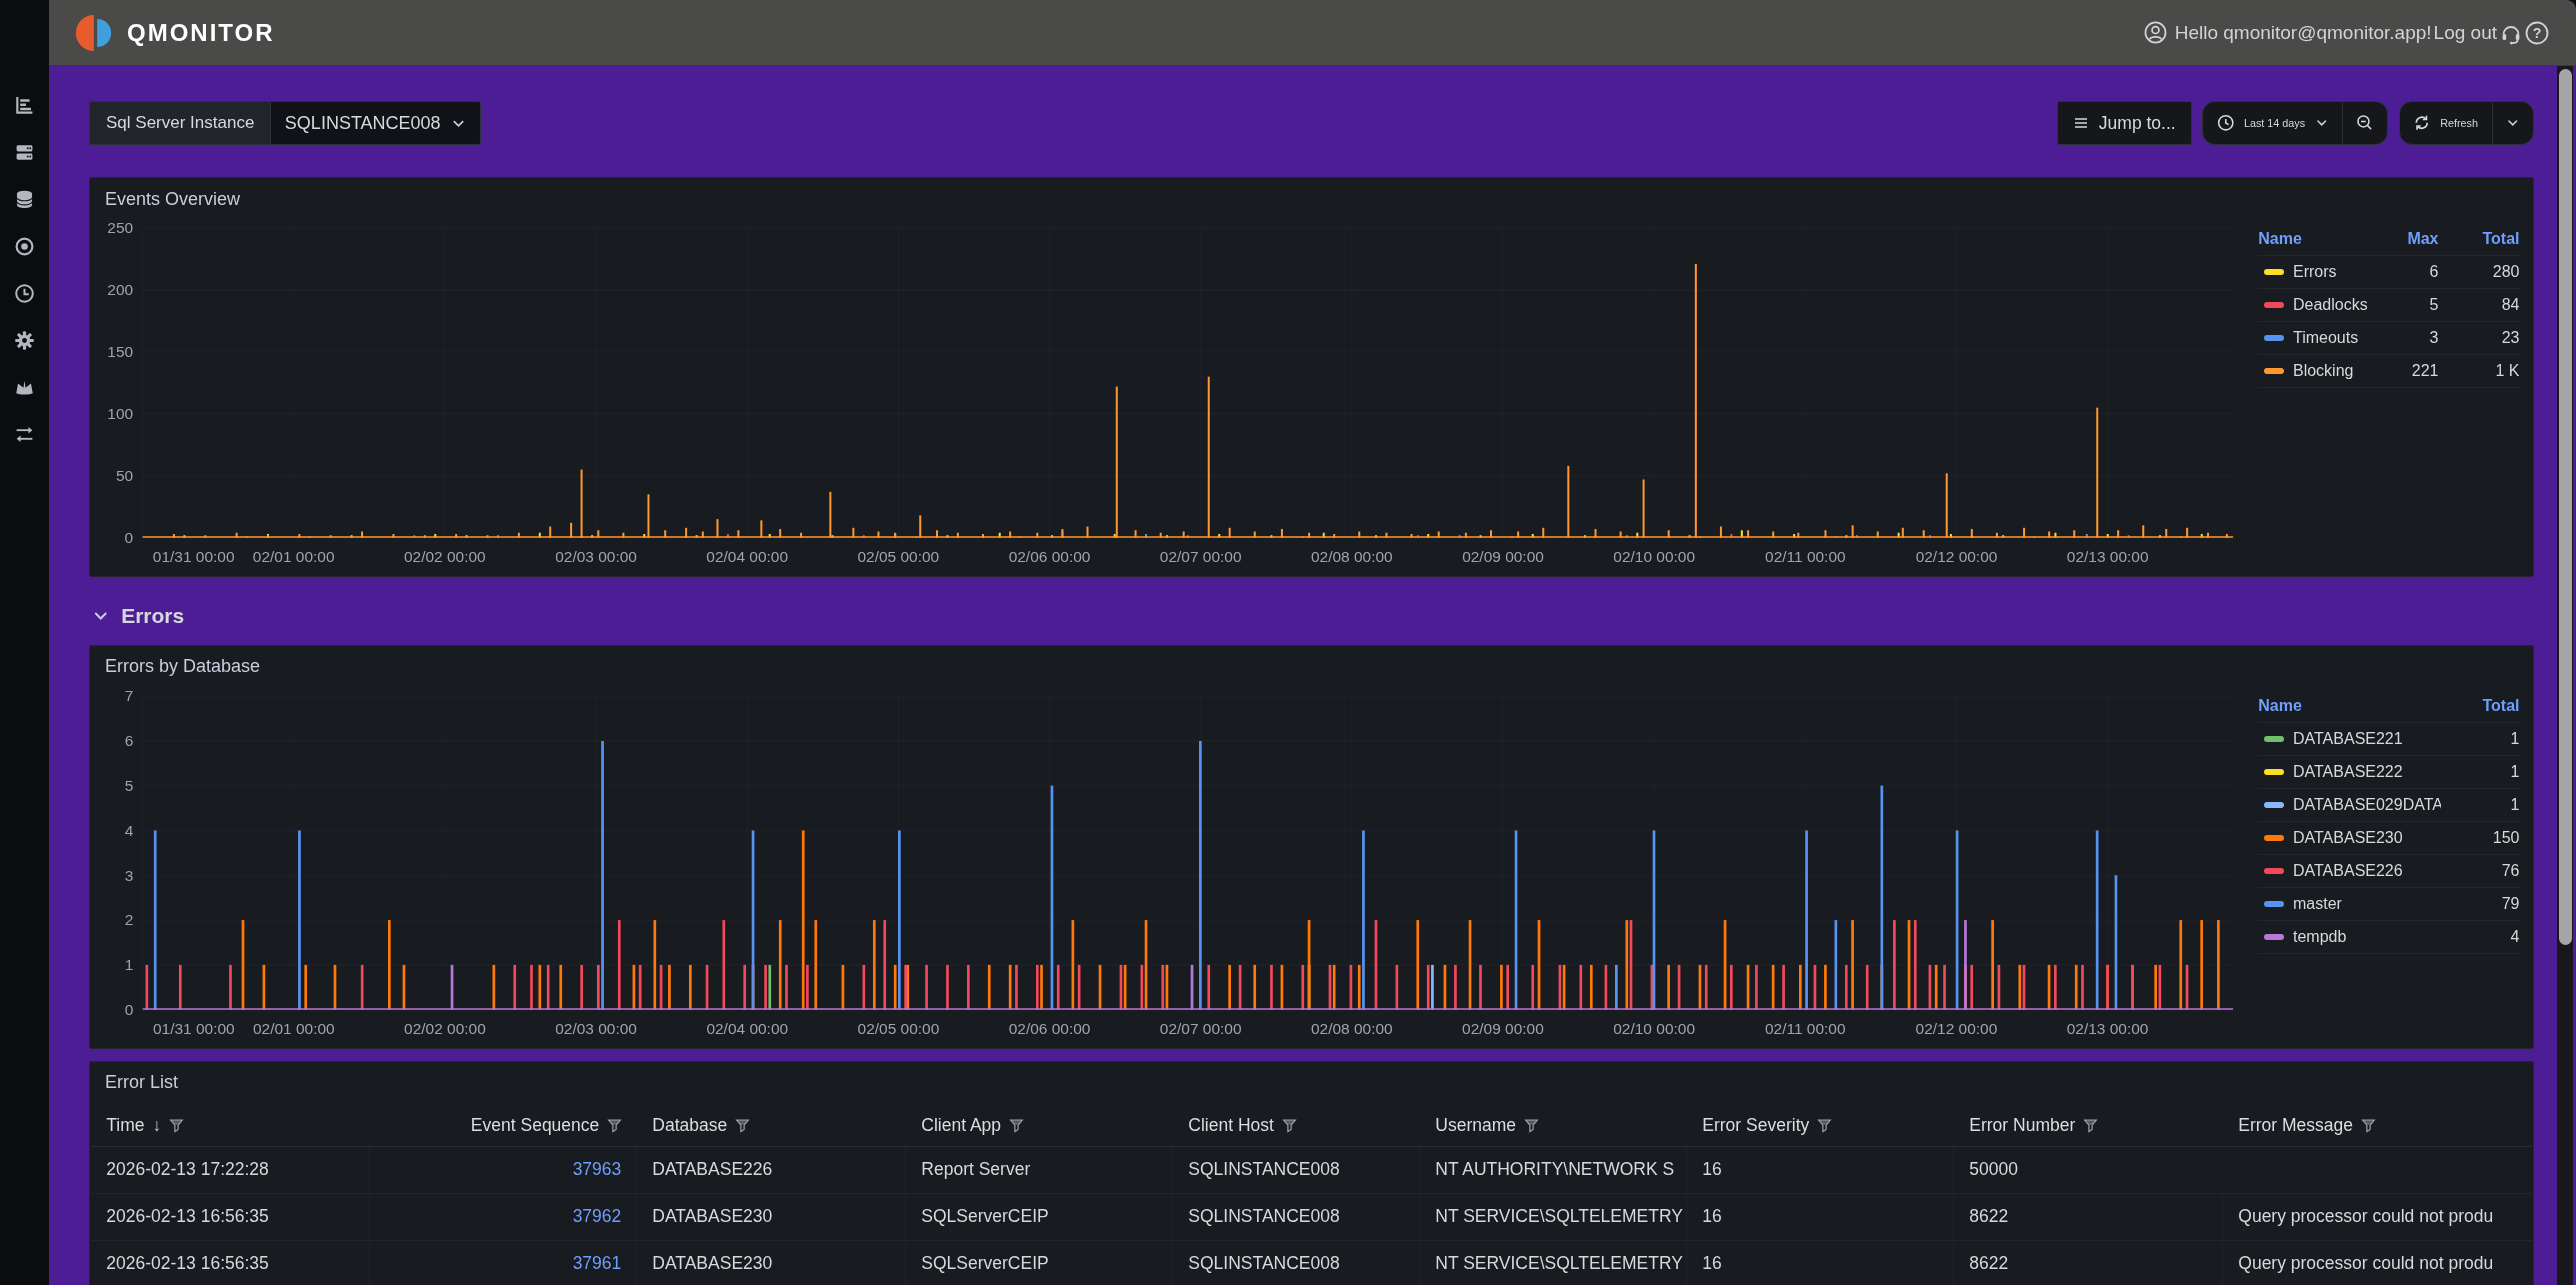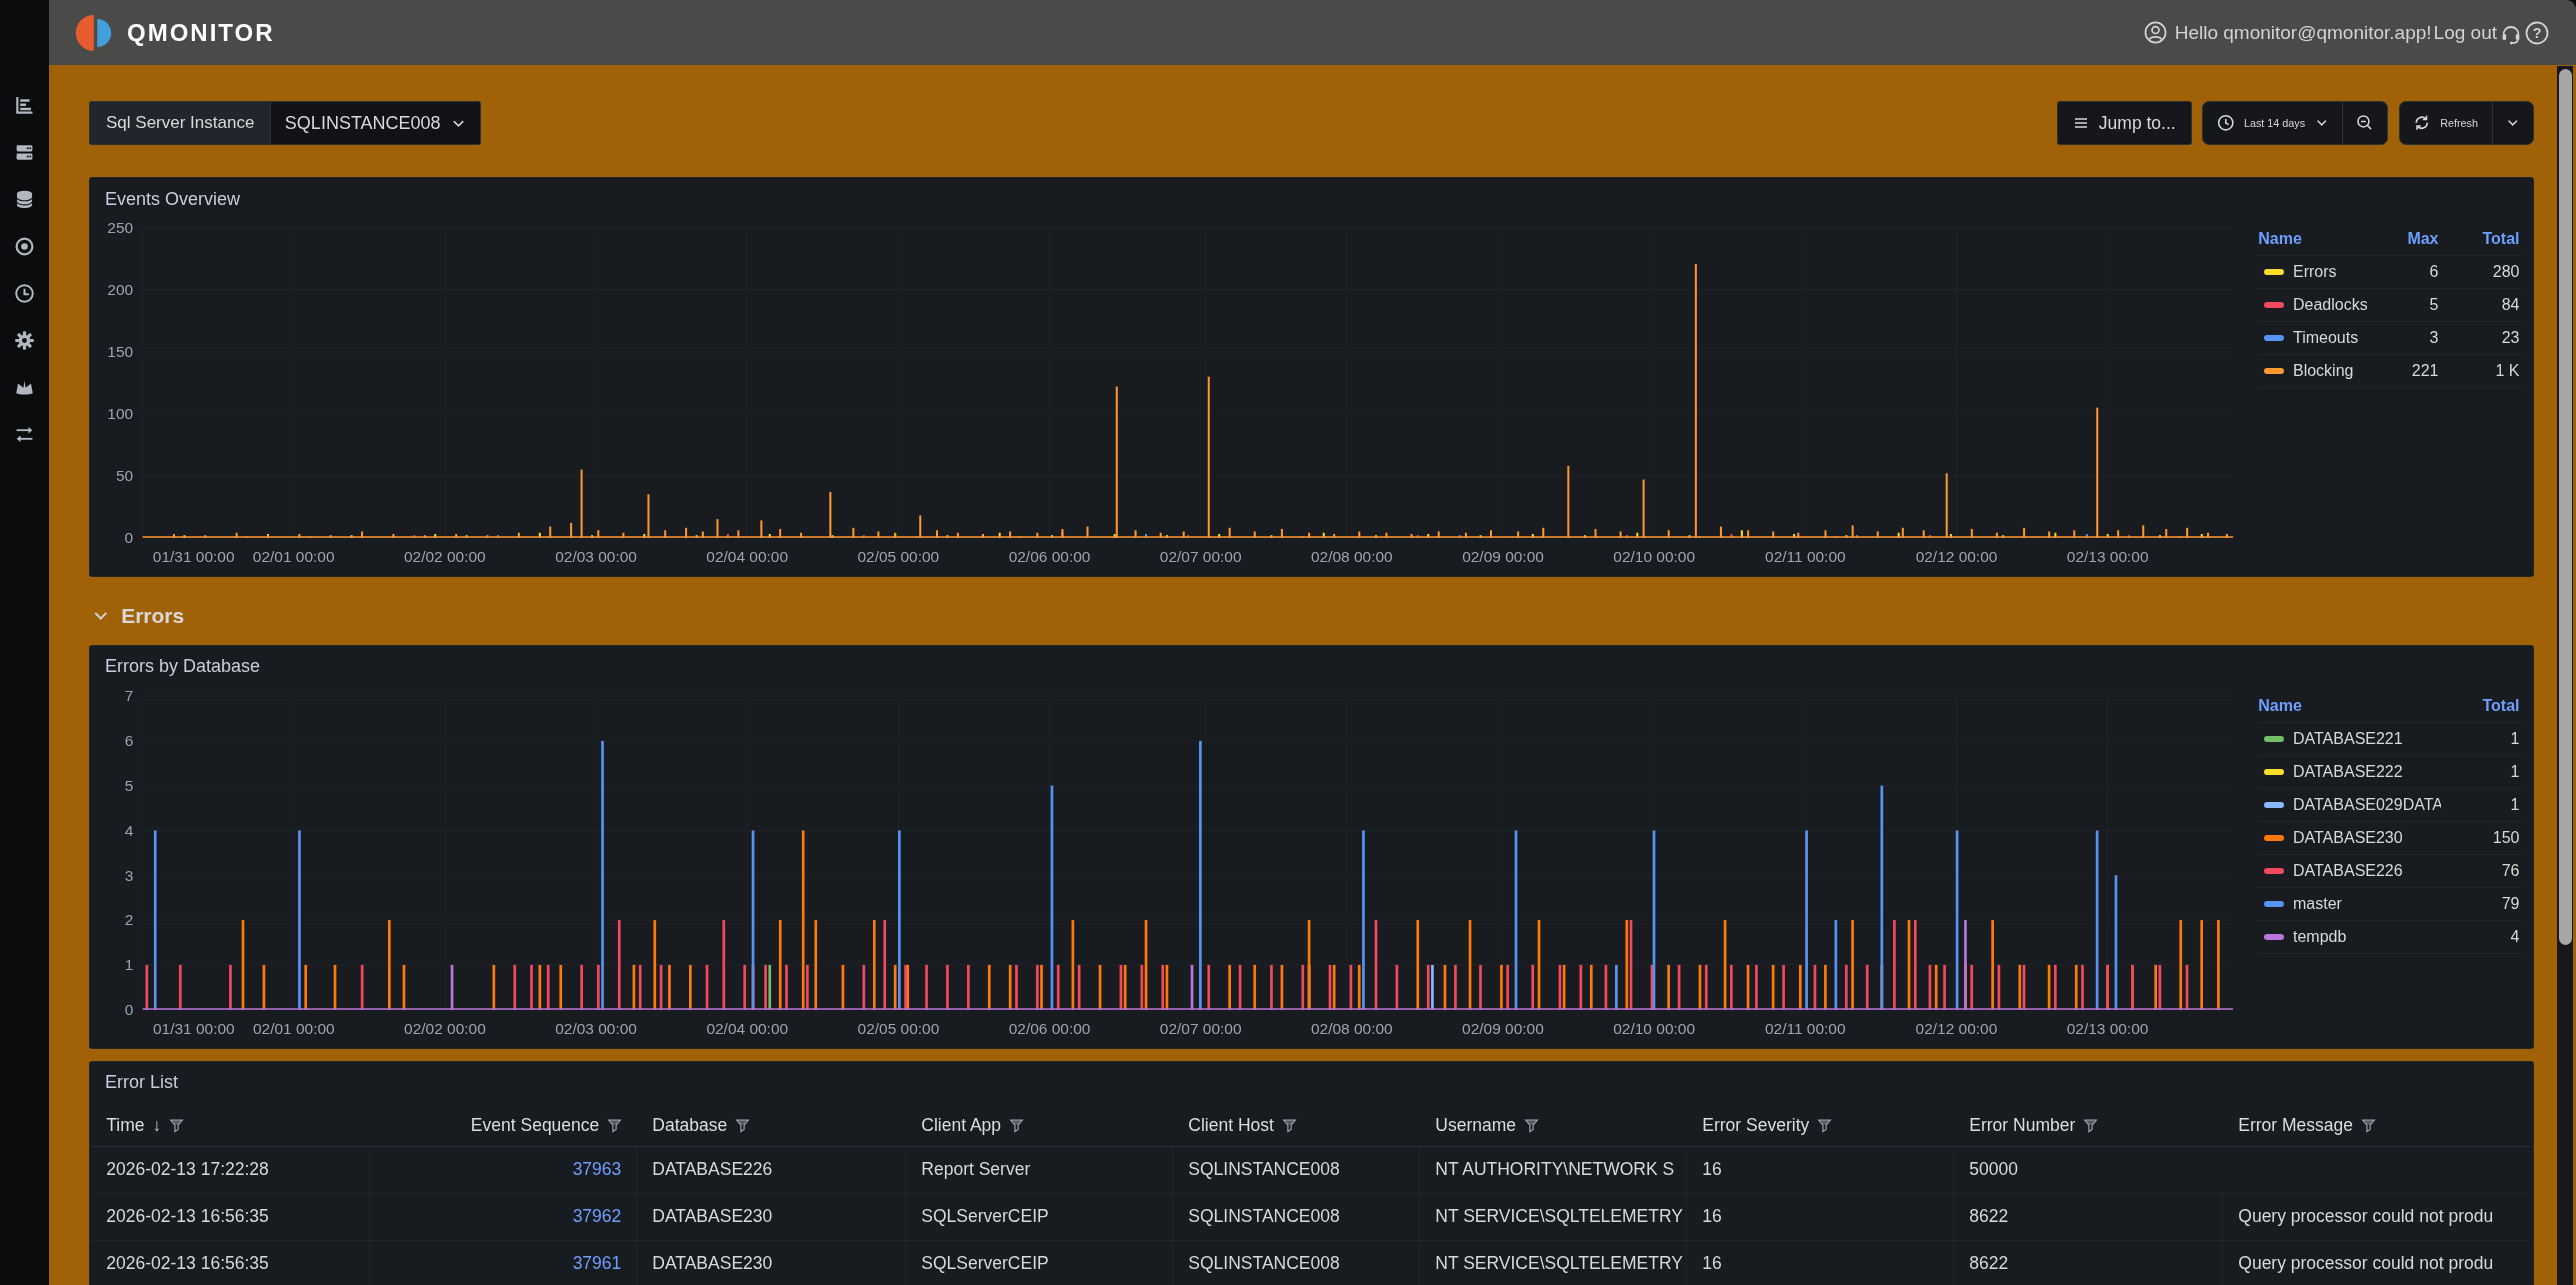--- a/index.html
+++ b/index.html
@@ -13,34 +13,34 @@
   .topbar-right{margin-left:auto;display:flex;align-items:center;gap:2px;margin-right:27px;
                 color:#d2d3d6;font-size:19px}
   .greet{display:flex;align-items:center;gap:8px}
 
   
   #sidebar{position:absolute;left:0;top:0;width:49px;height:100%;background:#0b0c0e;
            display:flex;flex-direction:column;align-items:center;padding-top:94px;gap:24px}
   #sidebar .sic{width:23px;height:23px;display:block;cursor:pointer}
 
   
-  #main{position:absolute;left:49px;top:65px;right:0;bottom:0;background:#a16207;
+  #main{position:absolute;left:49px;top:65px;right:0;bottom:0;background:#4c1d95;
         padding:36px 42px 17px 40px}
 
   
   .toolbar{display:flex;height:44px;margin-bottom:32px;align-items:stretch}
   .var-ctrl{display:flex}
   .var-label{background:#22252b;border:1.3px solid #2c3235;border-right:none;border-radius:2.7px 0 0 2.7px;
              display:flex;align-items:center;padding:0 16px;font-size:17px;color:#d8d9da}
   .var-value{background:#111217;border:1.3px solid #2c3235;border-radius:0 2.7px 2.7px 0;display:flex;
              align-items:center;gap:10.8px;padding:0 13.5px;font-size:18px;font-weight:500;cursor:pointer}
   .tb-right{margin-left:auto;display:flex;gap:10.8px}
   .btn{background:#15171b;border:1.3px solid #2c3235;border-radius:2.7px;display:flex;align-items:center;
        gap:9.4px;padding:0 15px;font-size:17.5px;color:#d8d9da;cursor:pointer}
-  .btn-group{background:#15171b;border:1.3px solid #2c3235;border-radius:7px;display:flex;align-items:stretch}
+  .btn-group{background:#15171b;border:1.3px solid #2c3235;border-radius:13px;display:flex;align-items:stretch}
   .seg{display:flex;align-items:center;gap:9.4px;padding:0 13.5px;cursor:pointer}
   .seg+.seg{border-left:1.3px solid #2c3235}
 
   
   .panel{position:relative;background:#181b1f;border:1.3px solid #24262b;border-radius:2.7px}
   .panel-title{position:absolute;top:10.8px;left:15px;font-size:18px;font-weight:400;color:#ccccdc}
   .panel-body{position:absolute;left:6.7px;right:10.8px;top:42px;bottom:5.4px;display:flex;gap:17.5px}
   .chart{flex:1;position:relative;cursor:crosshair}
   .legend{width:264px;padding-top:2.7px}
   .lg-row{display:grid;grid-template-columns:1fr 74px 81px;height:33px;align-items:center;

